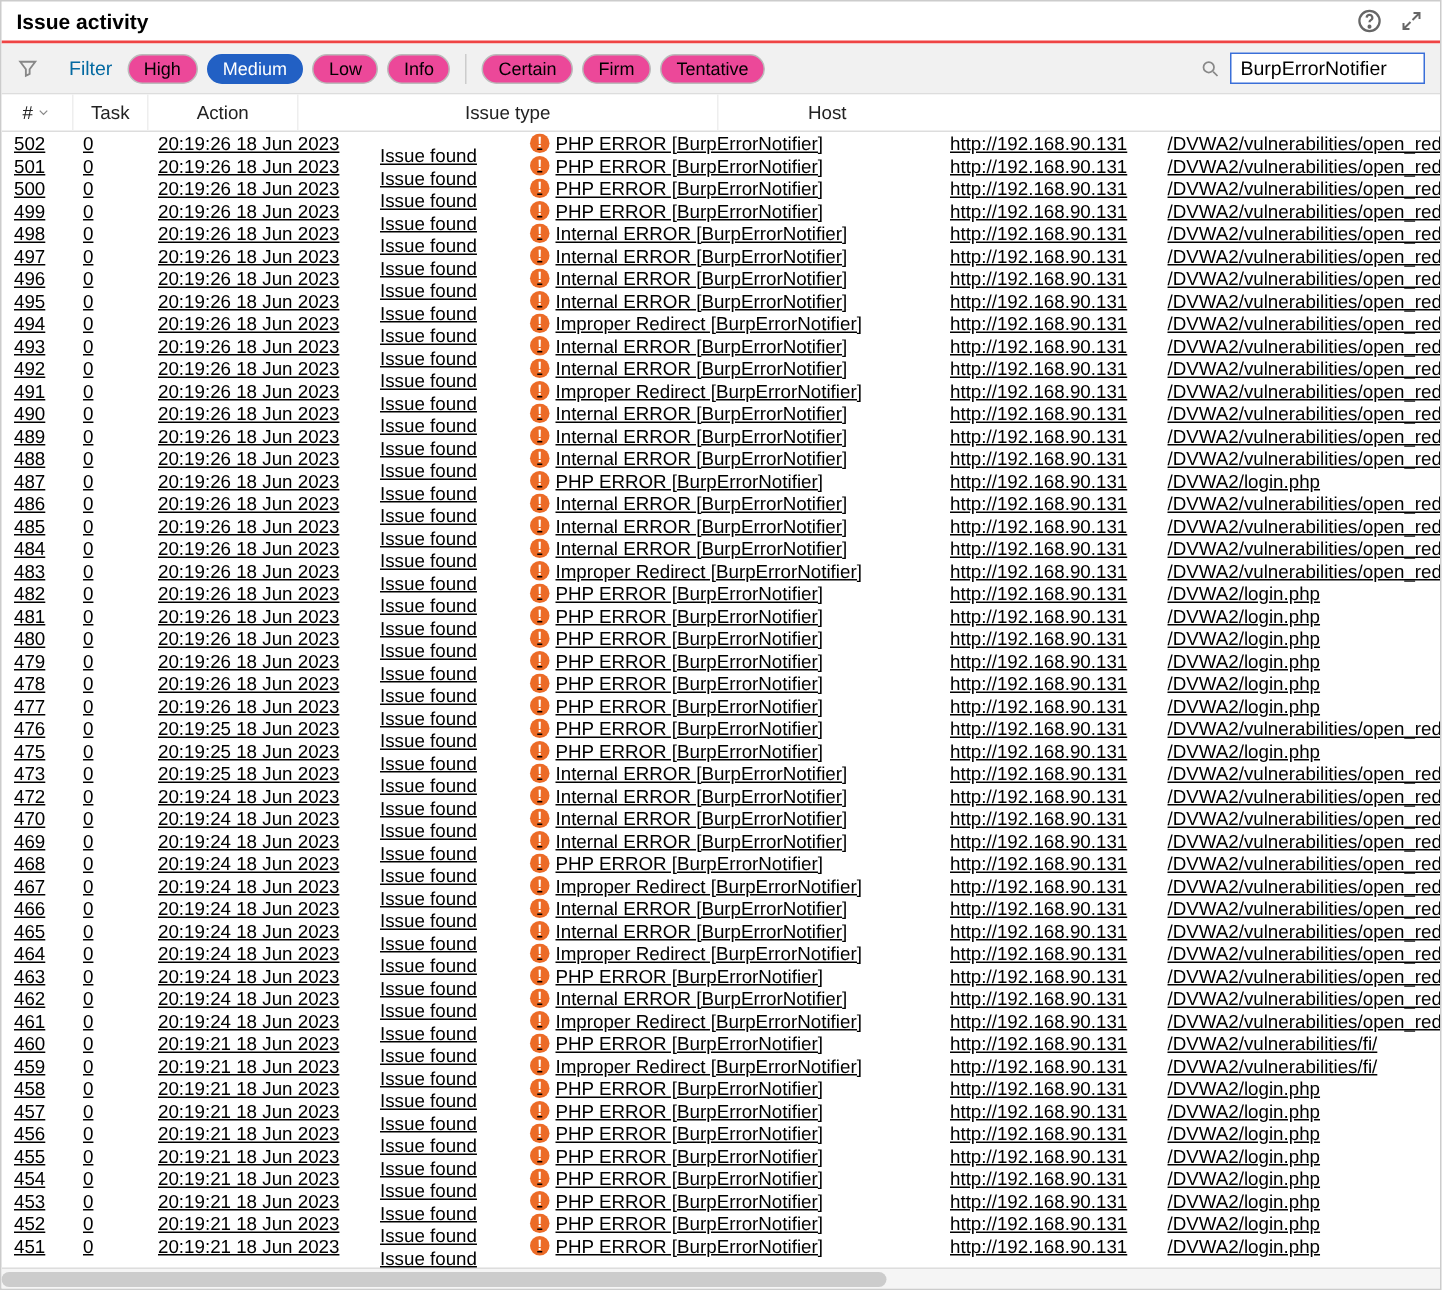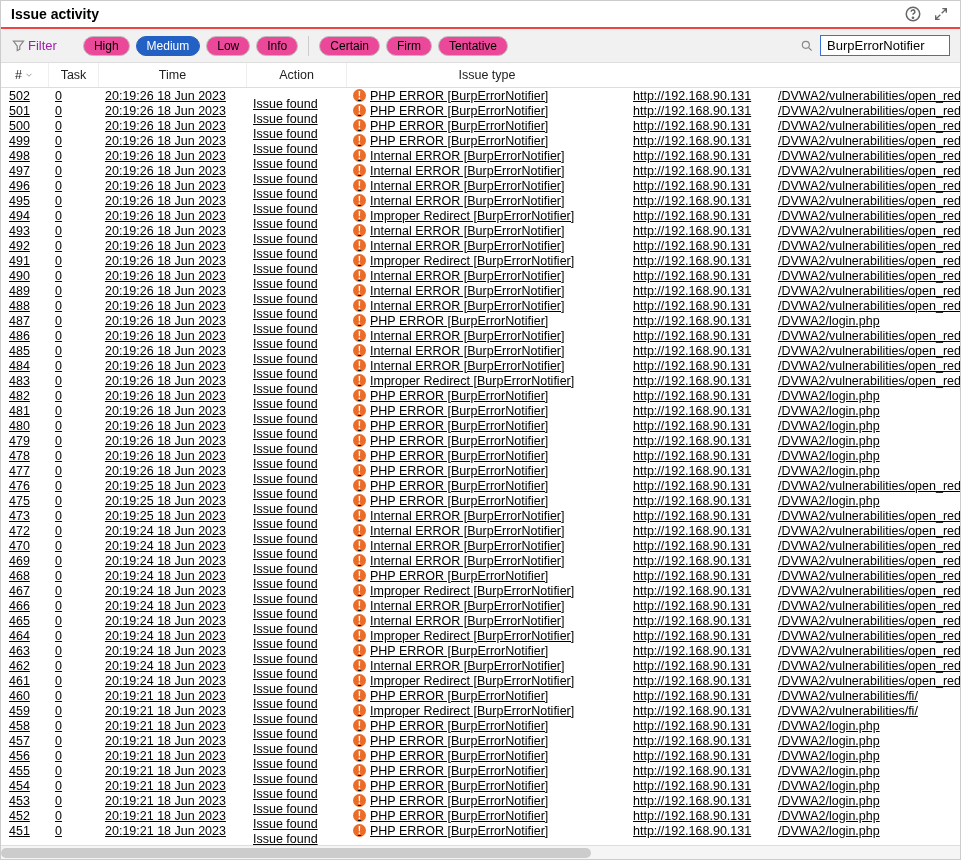--- a/index.html
+++ b/index.html
@@ -2,21 +2,21 @@
 <html><head>
 <meta charset="utf-8">
 <style>
 * { box-sizing: border-box; margin: 0; padding: 0; }
 body { font-family: -apple-system, BlinkMacSystemFont, "Segoe UI", Arial, sans-serif; font-size: 13px; background: #fff; width: 961px; height: 860px; overflow: hidden; display: flex; flex-direction: column; border: 1px solid #ccc; }
 .header { display: flex; align-items: center; justify-content: space-between; padding: 4px 10px; border-bottom: 2px solid #ef4444; }
 .header-title { font-weight: 600; font-size: 14px; }
 .header-icons { display: flex; gap: 10px; align-items: center; }
 .icon { display: inline-flex; align-items: center; justify-content: center; width: 18px; height: 18px; color: #666; cursor: pointer; }
 .filterbar { display: flex; align-items: center; gap: 6px; padding: 6px 10px; background: #f1f1f1; border-bottom: 1px solid #ddd; }
-.filter-label { display: flex; align-items: center; gap: 2px; color: #a21caf; margin-right: 20px; }
+.filter-label { display: flex; align-items: center; gap: 20px; color: #0369a1; margin-right: 4px; }
 .pill { padding: 2px 10px; border-radius: 11px; border: 1px solid #bbb; background: #ec4899; font-size: 12px; cursor: pointer; }
 .pill.active { background: #2260c4; color: #fff; border-color: #2260c4; }
 .sep { width: 1px; height: 20px; background: #ccc; margin: 0 4px; }
 .search-wrap { margin-left: auto; display: flex; align-items: center; gap: 6px; }
 .search-icon { width: 14px; height: 14px; color: #888; }
 .search-input { border: 1.5px solid #3a6fd8; padding: 2px 6px; font-size: 13px; width: 130px; outline: none; }
 .table-head { display: flex; background: #fff; border-bottom: 1px solid #ddd; flex-shrink: 0; }
 .th { padding: 5px 6px; font-size: 12.5px; color: #222; text-align: center; border-right: 1px solid #eee; overflow: hidden; white-space: nowrap; }
 .th:last-child { border-right: none; }
 .col-num { width: 48px; display: flex; align-items: center; justify-content: center; gap: 2px; }
@@ -87,23 +87,23 @@
 </div>
 
 <div class="table-head">
   <div class="th col-num">
     <span>#</span>
     <svg class="chev" viewBox="0 0 24 24" fill="none" stroke="#888" stroke-width="2">
         <path d="M6 9l6 6 6-6"></path>
       </svg>
   </div>
   <div class="th col-task">Task</div>
-  <div class="th col-time">Time</div>
   <div class="th col-action">Action</div>
   <div class="th col-issue">Issue type</div>
+  <div class="th col-host">Host</div>
 </div>
 
 <div class="rows" id="rows">
     <div class="row">
       <div class="cell col-num">502</div>
       <div class="cell col-task">0</div>
       <div class="cell col-time">20:19:26 18 Jun 2023</div>
       <div class="cell col-action">Issue found</div>
       <div class="cell col-issue">
         <span class="sev-dot">!</span>

